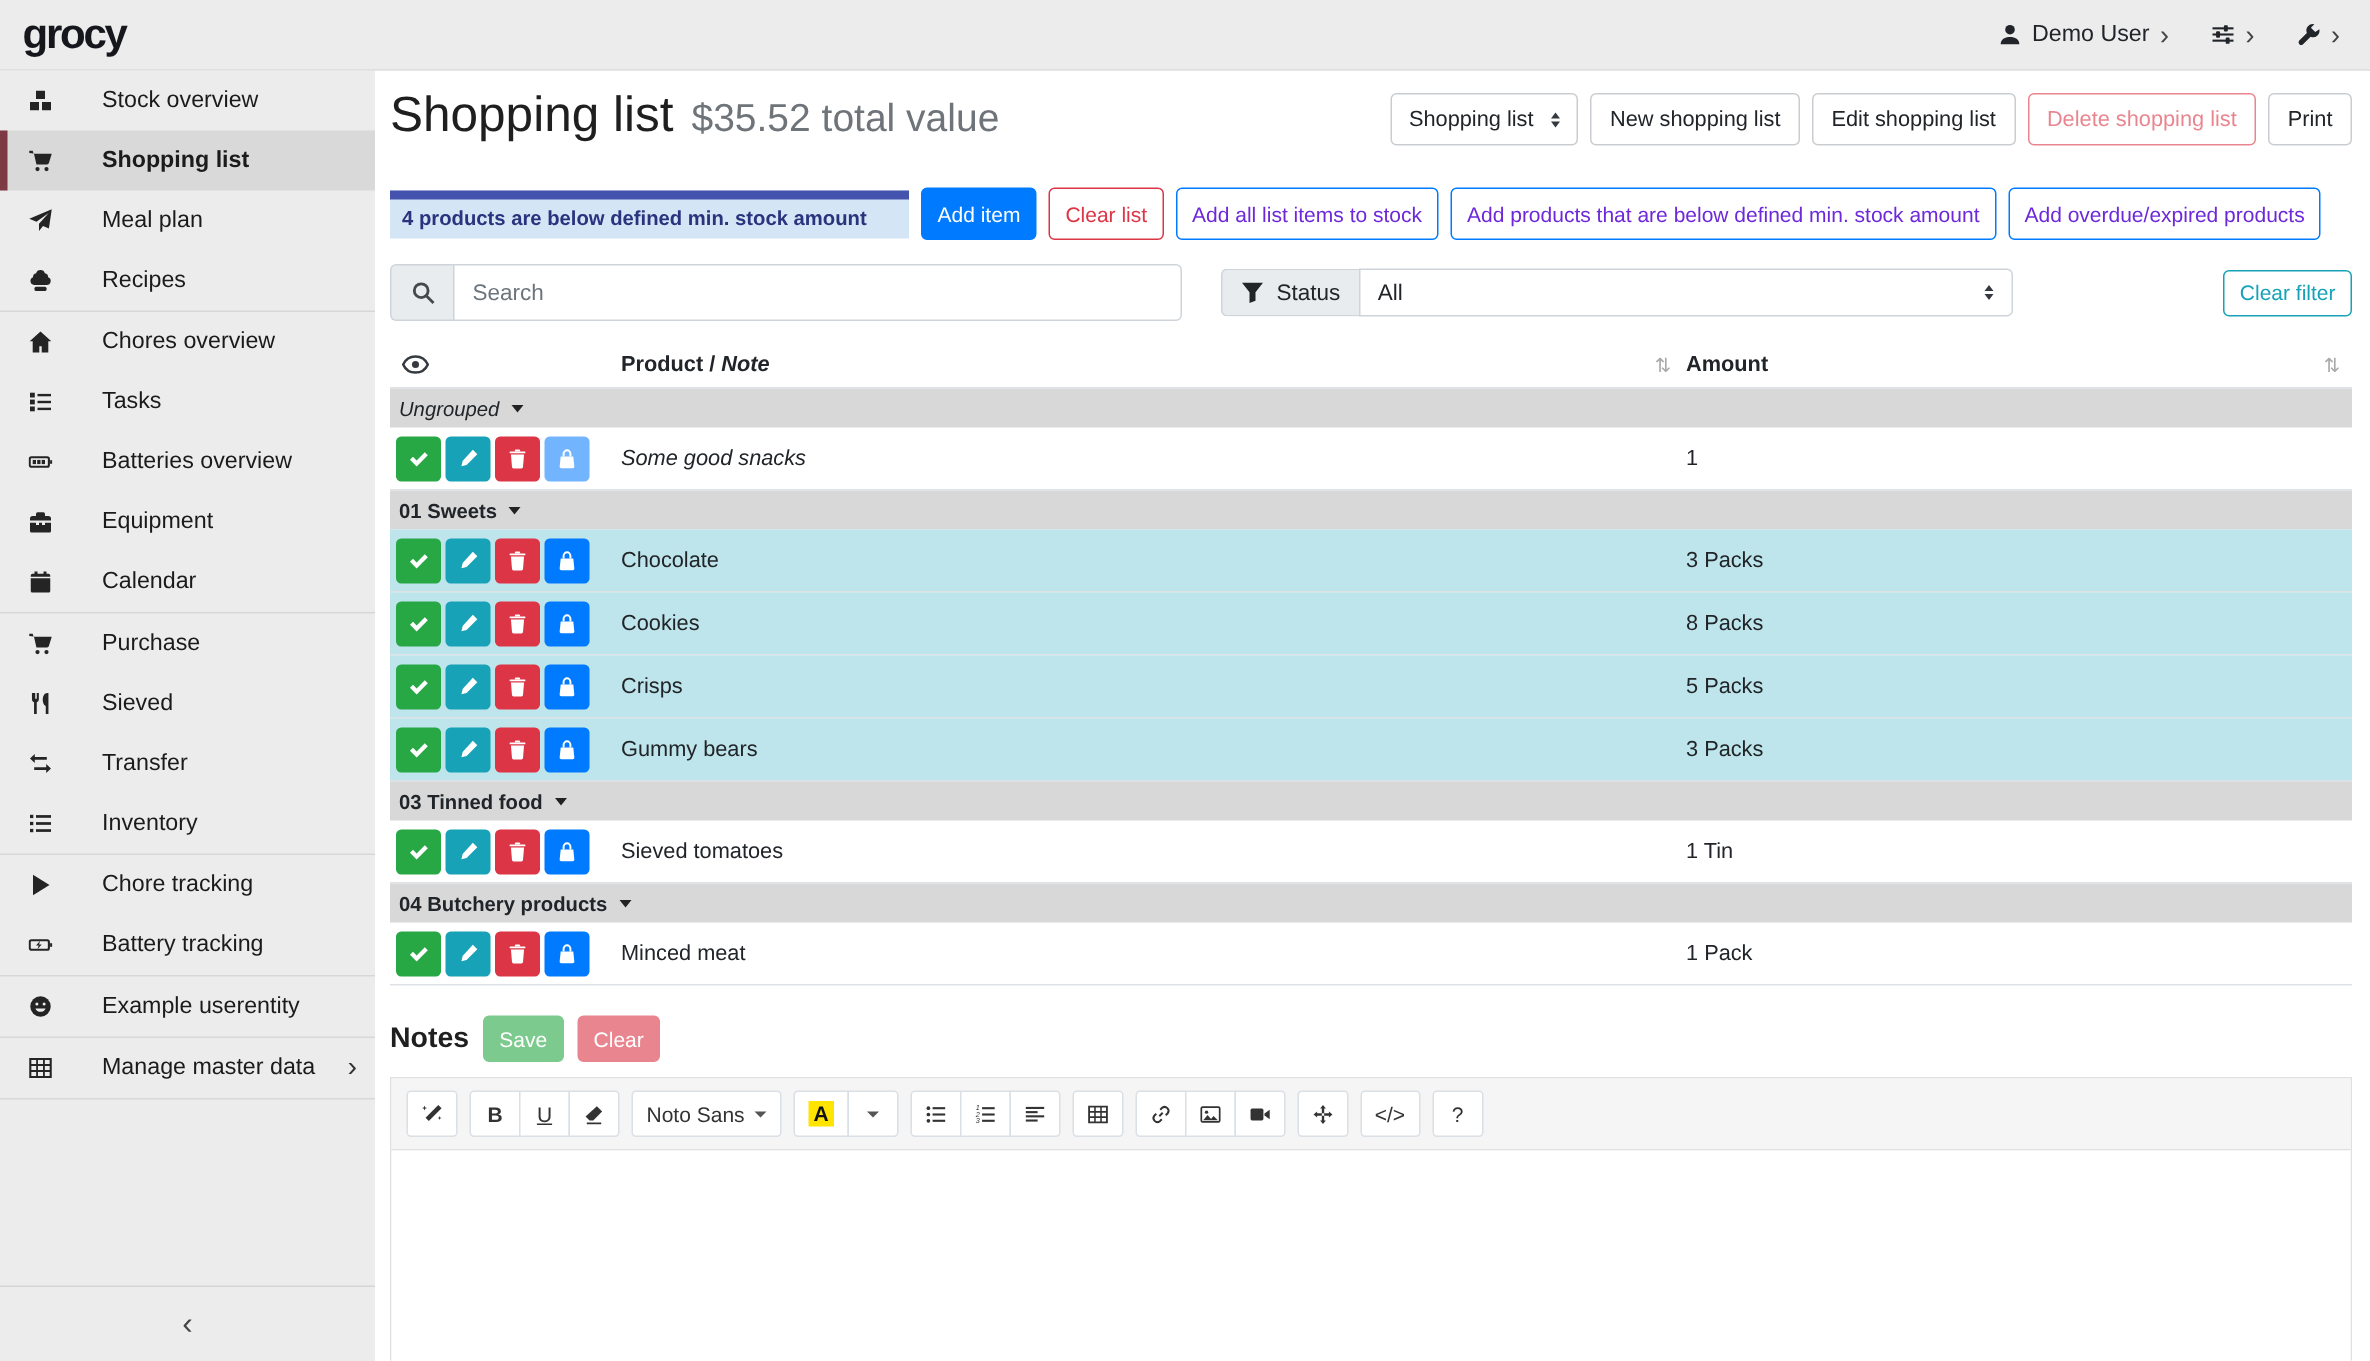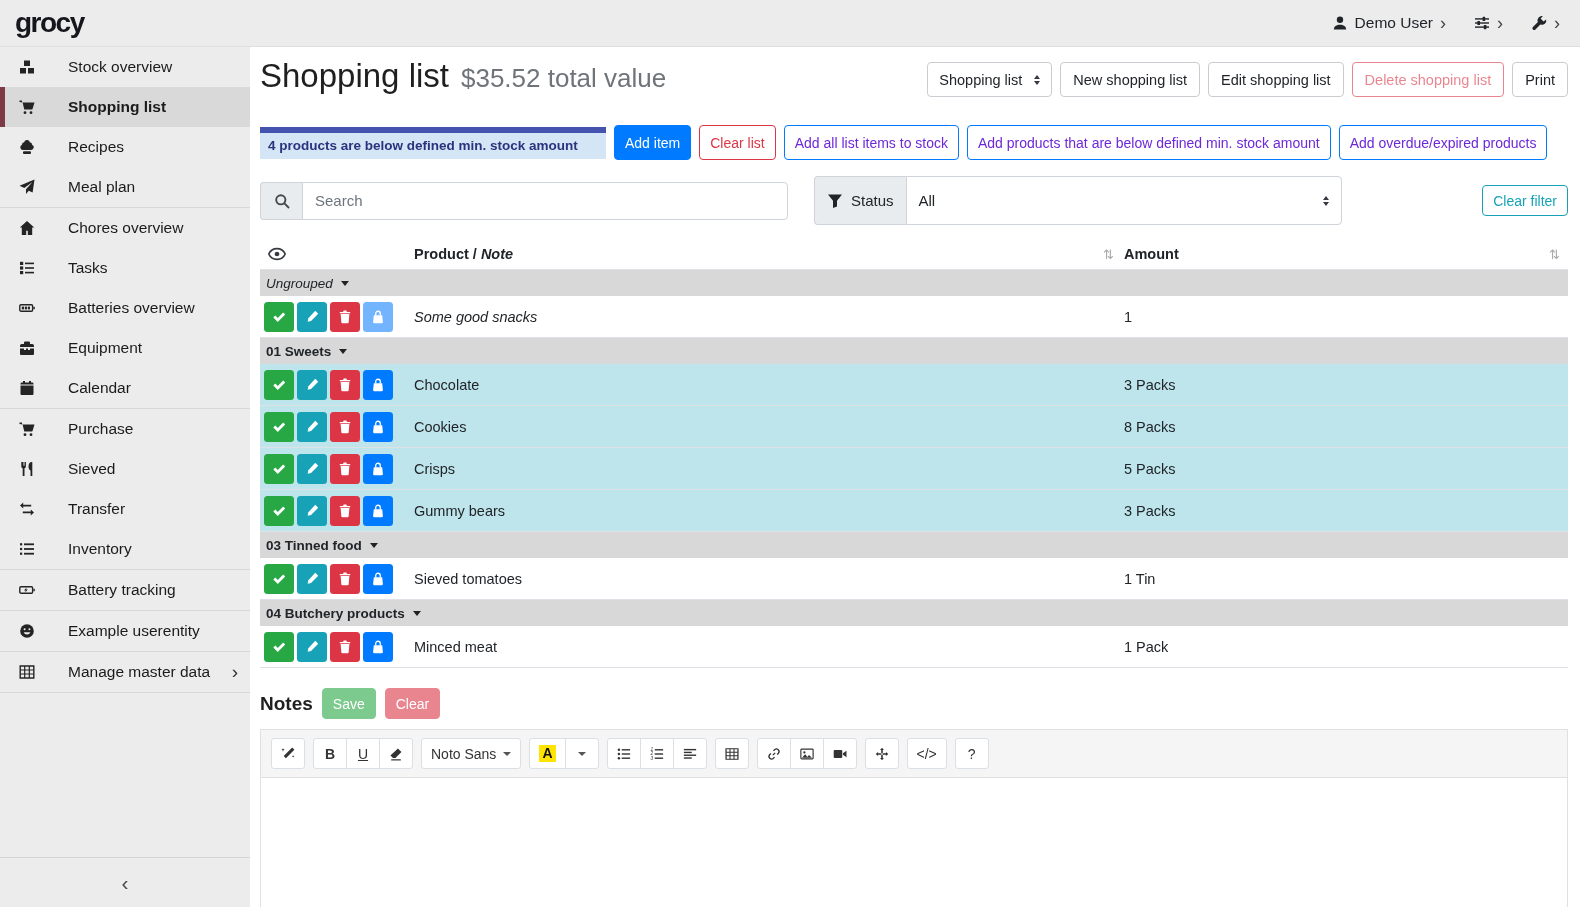--- a/index.html
+++ b/index.html
@@ -71,21 +71,21 @@
   
   .filter-row { display:flex; align-items:center; margin-top:16px; gap:26px; }
   .search-group { display:flex; width:528px; height:38px; }
   .ig-prepend { background:#e9ecef; border:1px solid #ced4da; border-right:none;
                 border-radius:4px 0 0 4px; display:flex; align-items:center; justify-content:center;
                 color:#45494e; }
   .search-group .ig-prepend { width:42px; }
   .search-input { flex:1; border:1px solid #ced4da; border-radius:0 4px 4px 0; padding:0 12px;
                   font-size:15px; color:#495057; outline:none; font-family:inherit; background:#fff; }
   .search-input::placeholder { color:#6c757d; }
-  .status-group { display:flex; width:528px; height:49px; }
+  .status-group { display:flex; width:528px; height:32px; }
   .status-prepend { width:auto; padding:0 12px; gap:8px; font-size:15px; color:#212529; }
   .status-select { flex:1; border:1px solid #ced4da; border-radius:0 4px 4px 0; background:#fff;
                    display:flex; align-items:center; justify-content:space-between; padding:0 12px;
                    font-size:15px; cursor:pointer; }
   .clear-filter { margin-left:auto; }
 
   
   .list-table { margin-top:14px; font-size:14.5px; }
   .t-row { display:grid; grid-template-columns:152px 1fr 444px; align-items:center; }
   .t-head { height:31px; border-bottom:1px solid #dee2e6; font-weight:bold; }
@@ -191,33 +191,33 @@
             <path d="M.5 1.5h2.3l.6 2h12.1l-1.9 6.2a1.3 1.3 0 0 1-1.2.9H5.3L3.6 3.4.5 3z"></path>
             <circle cx="6" cy="13.7" r="1.4"></circle>
             <circle cx="12" cy="13.7" r="1.4"></circle>
           </svg>
         </span>
         <span class="nav-label">Shopping list</span>
       </div>
       <div class="nav-item">
         <span class="nav-icon">
           <svg viewBox="0 0 16 16" width="16" height="16" fill="currentColor" xmlns="http://www.w3.org/2000/svg">
+            <path d="M15.5.5L.5 6.8l4.8 2.1L13.5 3 7 10.2V15l2.7-3.3 3.9 1.7z"></path>
+          </svg>
+        </span>
+        <span class="nav-label">Meal plan</span>
+      </div>
+      <div class="nav-item">
+        <span class="nav-icon">
+          <svg viewBox="0 0 16 16" width="16" height="16" fill="currentColor" xmlns="http://www.w3.org/2000/svg">
             <path d="M8 1a3 3 0 0 0-2.9 2.2A2.6 2.6 0 0 0 3 5.8 2.7 2.7 0 0 0 3.8 11H12a2.7 2.7 0 0 0 1.1-5.2A2.6 2.6 0 0 0 10.9 3.2 3 3 0 0 0 8 1z"></path>
             <rect x="4" y="12.2" width="8" height="2.8" rx="1"></rect>
           </svg>
         </span>
         <span class="nav-label">Recipes</span>
-      </div>
-      <div class="nav-item">
-        <span class="nav-icon">
-          <svg viewBox="0 0 16 16" width="16" height="16" fill="currentColor" xmlns="http://www.w3.org/2000/svg">
-            <path d="M15.5.5L.5 6.8l4.8 2.1L13.5 3 7 10.2V15l2.7-3.3 3.9 1.7z"></path>
-          </svg>
-        </span>
-        <span class="nav-label">Meal plan</span>
       </div>
       <div class="nav-divider"></div>
       <div class="nav-item">
         <span class="nav-icon">
           <svg viewBox="0 0 16 16" width="16" height="16" fill="currentColor" xmlns="http://www.w3.org/2000/svg">
             <path d="M8 1L.8 7.5h2V15h4.4v-4.2h1.6V15h4.4V7.5h2z"></path>
           </svg>
         </span>
         <span class="nav-label">Chores overview</span>
       </div>
@@ -298,20 +298,28 @@
             <rect x="5" y="2.4" width="10" height="1.8"></rect>
             <rect x="1" y="6.9" width="2.2" height="2.2"></rect>
             <rect x="5" y="7.1" width="10" height="1.8"></rect>
             <rect x="1" y="11.6" width="2.2" height="2.2"></rect>
             <rect x="5" y="11.8" width="10" height="1.8"></rect>
           </svg>
         </span>
         <span class="nav-label">Inventory</span>
       </div>
       <div class="nav-divider"></div>
+      <div class="nav-item">
+        <span class="nav-icon">
+          <svg viewBox="0 0 16 16" width="16" height="16" fill="currentColor" xmlns="http://www.w3.org/2000/svg">
+            <path d="M3 1.2l11 6.8L3 14.8z"></path>
+          </svg>
+        </span>
+        <span class="nav-label">Chore tracking</span>
+      </div>
       <div class="nav-item">
         <span class="nav-icon">
           <svg viewBox="0 0 16 16" width="16" height="16" fill="currentColor" xmlns="http://www.w3.org/2000/svg">
             <rect x="0.8" y="4.8" width="12.8" height="6.4" rx="1.2" fill="none" stroke="currentColor" stroke-width="1.4"></rect>
             <rect x="14.4" y="6.8" width="1.4" height="2.4"></rect>
             <path d="M7.8 5.2L5 8.4h1.8L6 10.8l2.8-3.2H7z"></path>
           </svg>
         </span>
         <span class="nav-label">Battery tracking</span>
       </div>

